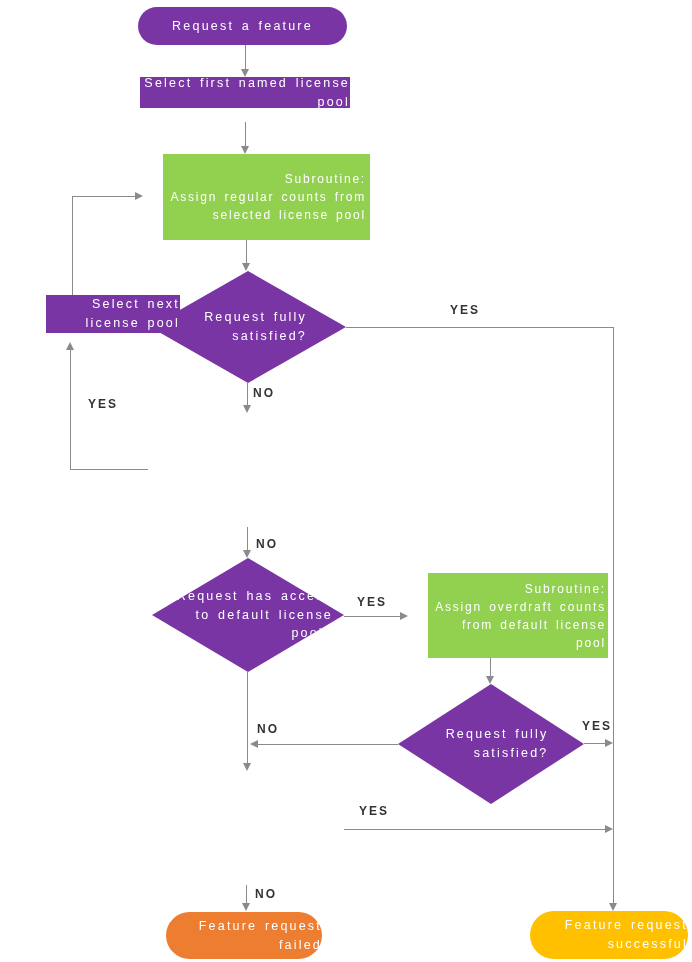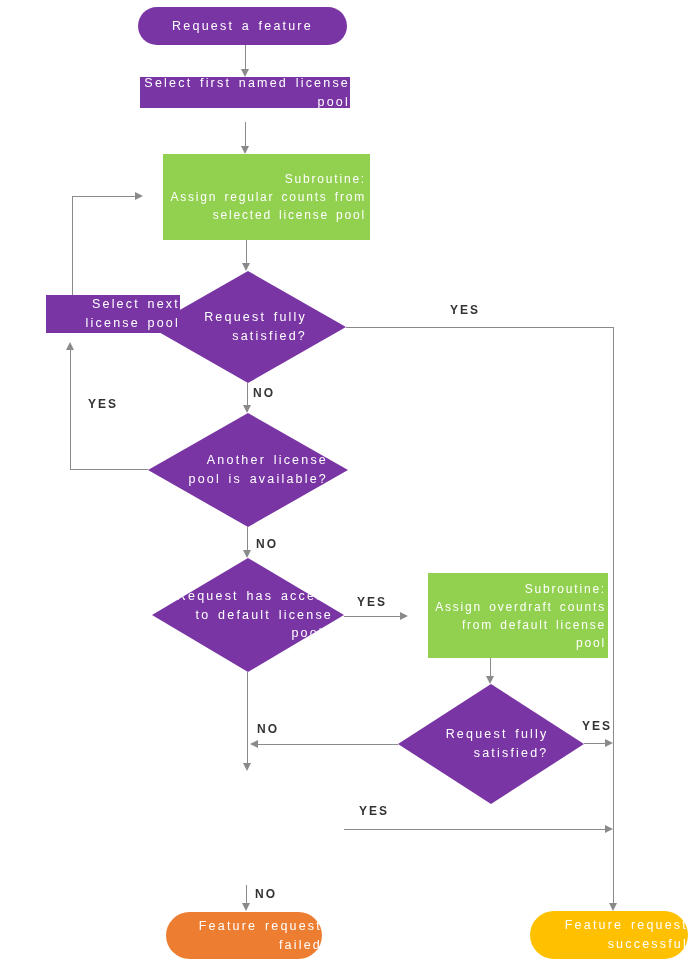--- a/index.html
+++ b/index.html
@@ -132,23 +132,20 @@
   </div>
 
   <div class="node diamond purple" style="left:150px; top:271px; width:196px; height:112px;">
     <span class="node-label" style="width:118px;">Request fully satisfied?</span>
   </div>
 
   <div class="node rect purple" style="left:6px; top:295px; width:134px; height:38px;margin-left:40px;">
     <span class="node-label">Select next license pool</span>
   </div>
 
-  <div class="node diamond purple" style="left:148px; top:413px; width:200px; height:114px;">
-    <span class="node-label" style="width:160px;">Another license pool is available?</span>
-  </div>
 
   <div class="node diamond purple" style="left:152px; top:558px; width:192px; height:114px;">
     <span class="node-label" style="width:170px;">Request has access to default license pool?</span>
   </div>
 
   <div class="node rect green" style="left:408px; top:573px; width:180px; height:85px; padding:0 2px;">
     <span class="node-label">Subroutine:
 Assign overdraft counts from default license pool</span>
   </div>
 

